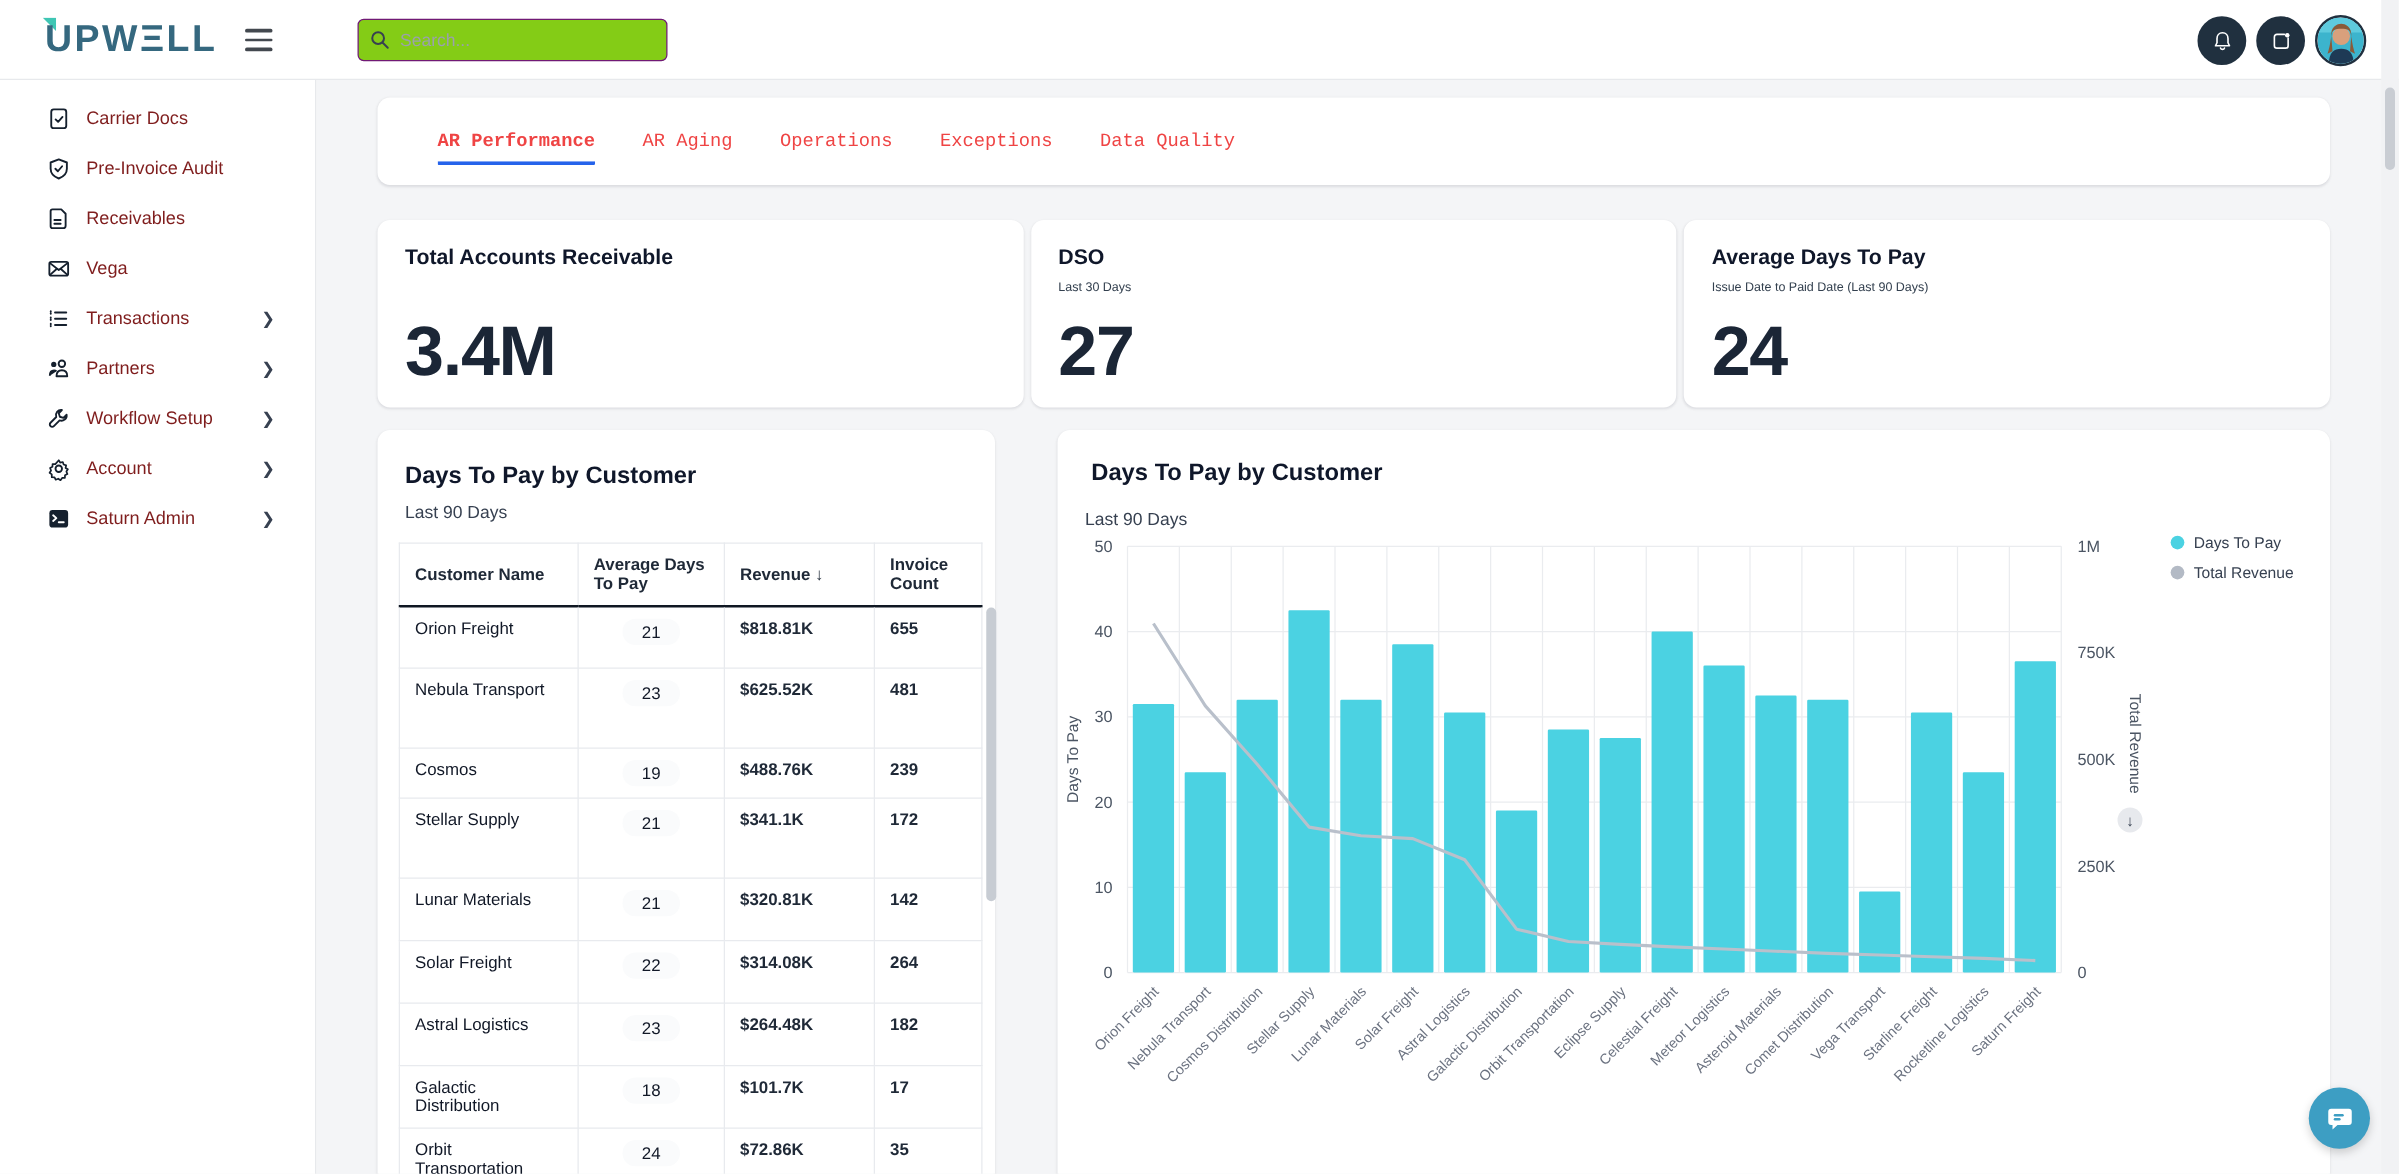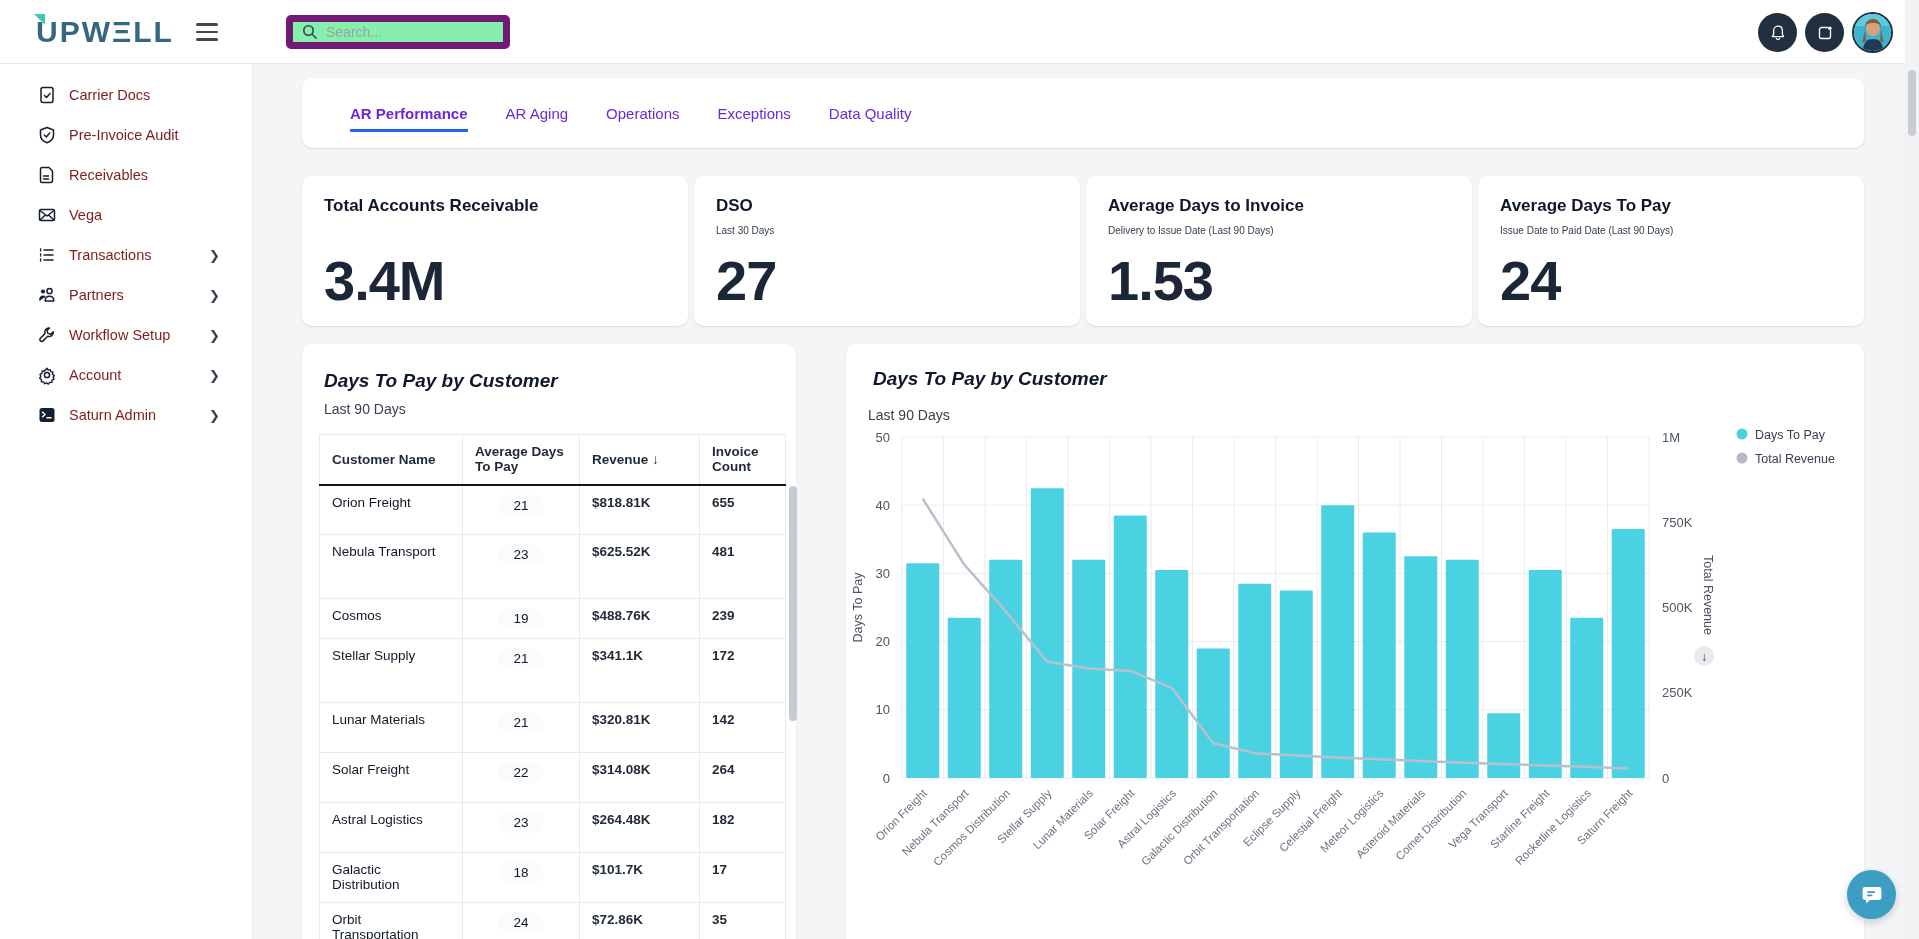--- a/index.html
+++ b/index.html
@@ -9,22 +9,22 @@
   
   .header { position:absolute; left:0; top:0; width:1919px; height:64px; background:#fff;
     border-bottom:1px solid #e7e9ec; z-index:20; }
   .logo { position:absolute; left:36px; top:15px; font-size:30px; font-weight:700;
     letter-spacing:2px; color:#35687f; }
   .logo-accent { position:absolute; left:34px; top:14px; width:11px; height:11px;
     background:#3fc6b4; clip-path:polygon(0 0,100% 0,100% 100%); }
   .hamburger { position:absolute; left:196px; top:21px; width:24px; height:22px; cursor:pointer;
     display:flex; flex-direction:column; justify-content:center; gap:5px; }
   .hamburger span { display:block; width:22px; height:2.4px; background:#43484f; border-radius:2px; }
-  .search-box { position:absolute; left:286px; top:15px; width:224px; height:34px;
-    border:7px solid #701a75; border-radius:5px; background:#86efac; display:flex; align-items:center; padding:0 9px; }
+  .search-box { position:absolute; left:286px; top:15px; width:248px; height:34px;
+    border:1px solid #701a75; border-radius:5px; background:#84cc16; display:flex; align-items:center; padding:0 9px; }
   .search-box svg { flex:none; }
   .search-box input { border:none; outline:none; font-size:14px; margin-left:8px; width:160px;
     font-family:inherit; color:#111827; background:transparent; }
   .search-box input::placeholder { color:#9aa1ab; }
   .hdr-right { position:absolute; right:26px; top:12px; display:flex; gap:8px; align-items:center; }
   .circle-btn { width:39px; height:39px; border-radius:50%; background:#20303f; display:flex;
     align-items:center; justify-content:center; cursor:pointer; border:none; }
   .avatar { width:41px; height:41px; border-radius:50%; overflow:hidden; border:2px solid #20303f; cursor:pointer; }
 
   
@@ -34,32 +34,32 @@
   .side-item .s-icon { width:21px; height:21px; flex:none; display:flex; align-items:center; justify-content:center; }
   .side-item .s-label { margin-left:12px; font-size:14.5px; color:#7f1d1d; flex:1; }
   .side-item .s-chevron { color:#374151; font-size:13px; margin-right:12px; }
 
   
   .main { position:absolute; left:253px; top:64px; right:0; bottom:0; background:#f4f5f7; overflow:hidden; }
   .card { background:#fff; border-radius:10px; box-shadow:0 1px 2px rgba(16,24,40,.06), 0 1px 3px rgba(16,24,40,.05); }
 
   .tabs-card { position:absolute; left:49px; top:14px; width:1562px; height:70px;
     display:flex; align-items:center; padding-left:48px; gap:38px; }
-  .tab { font-size:15px; color:#6d28d9; cursor:pointer; padding:10px 0 7px; border-bottom:3px solid transparent; }
+  .tab { font-size:15px; color:#ef4444; cursor:pointer; padding:10px 0 7px; border-bottom:3px solid transparent;font-family:Liberation Mono, monospace; }
   .tab.active { font-weight:700; border-bottom:3px solid #2563eb; border-radius:1px; }
 
   .kpi-row { position:absolute; left:49px; top:112px; width:1562px; display:flex; gap:6px; }
   .kpi { flex:1; height:150px; padding:20px 22px; position:relative; }
   .kpi-title { font-size:17px; font-weight:700; color:#0f172a; }
   .kpi-sub { font-size:10px; color:#33404f; margin-top:9px; min-height:17px; }
   .kpi-value { position:absolute; left:22px; top:72px; font-size:56px; font-weight:700; color:#1b2636; letter-spacing:-1px;text-align:right; }
 
   
   .table-panel { position:absolute; left:49px; top:280px; width:494px; height:680px; padding:26px 17px 0 17px; }
-  .panel-title { font-size:19px; font-weight:700; color:#0f172a; padding-left:5px;font-style:italic; }
+  .panel-title { font-size:19px; font-weight:700; color:#0f172a; padding-left:5px; }
   .panel-sub { font-size:14px; color:#374151; margin-top:9px; padding-left:5px; }
   .tbl-wrap { margin-top:17px; position:relative; }
   table.data { border-collapse:collapse; width:466px; table-layout:fixed; }
   table.data th, table.data td { border:1px solid #e8eaee; font-size:13.5px; padding:9px 12px; vertical-align:top; }
   table.data th { font-weight:700; color:#1f2937; text-align:left; vertical-align:middle;
     border-bottom:2px solid #0f1722; height:50px; padding:6px 12px; cursor:pointer; }
   table.data col.c1 { width:143px; } table.data col.c2 { width:117px; }
   table.data col.c3 { width:120px; } table.data col.c4 { width:86px; }
   td.num { color:#1f2937;font-weight:bold; }
   td.days { text-align:center; }
@@ -230,25 +230,20 @@
   <div class="kpi-row" id="kpirow">
       <div class="card kpi">
         <div class="kpi-title">Total Accounts Receivable</div>
     <div class="kpi-sub"></div>
     <div class="kpi-value">3.4M</div>
       </div>
       <div class="card kpi">
         <div class="kpi-title">DSO</div>
     <div class="kpi-sub">Last 30 Days</div>
     <div class="kpi-value">27</div>
-      </div>
-      <div class="card kpi">
-        <div class="kpi-title">Average Days to Invoice</div>
-    <div class="kpi-sub">Delivery to Issue Date (Last 90 Days)</div>
-    <div class="kpi-value">1.53</div>
       </div>
       <div class="card kpi">
         <div class="kpi-title">Average Days To Pay</div>
     <div class="kpi-sub">Issue Date to Paid Date (Last 90 Days)</div>
     <div class="kpi-value">24</div>
       </div>
     </div>
 
   <div class="card table-panel">
     <div class="panel-title">Days To Pay by Customer</div>

